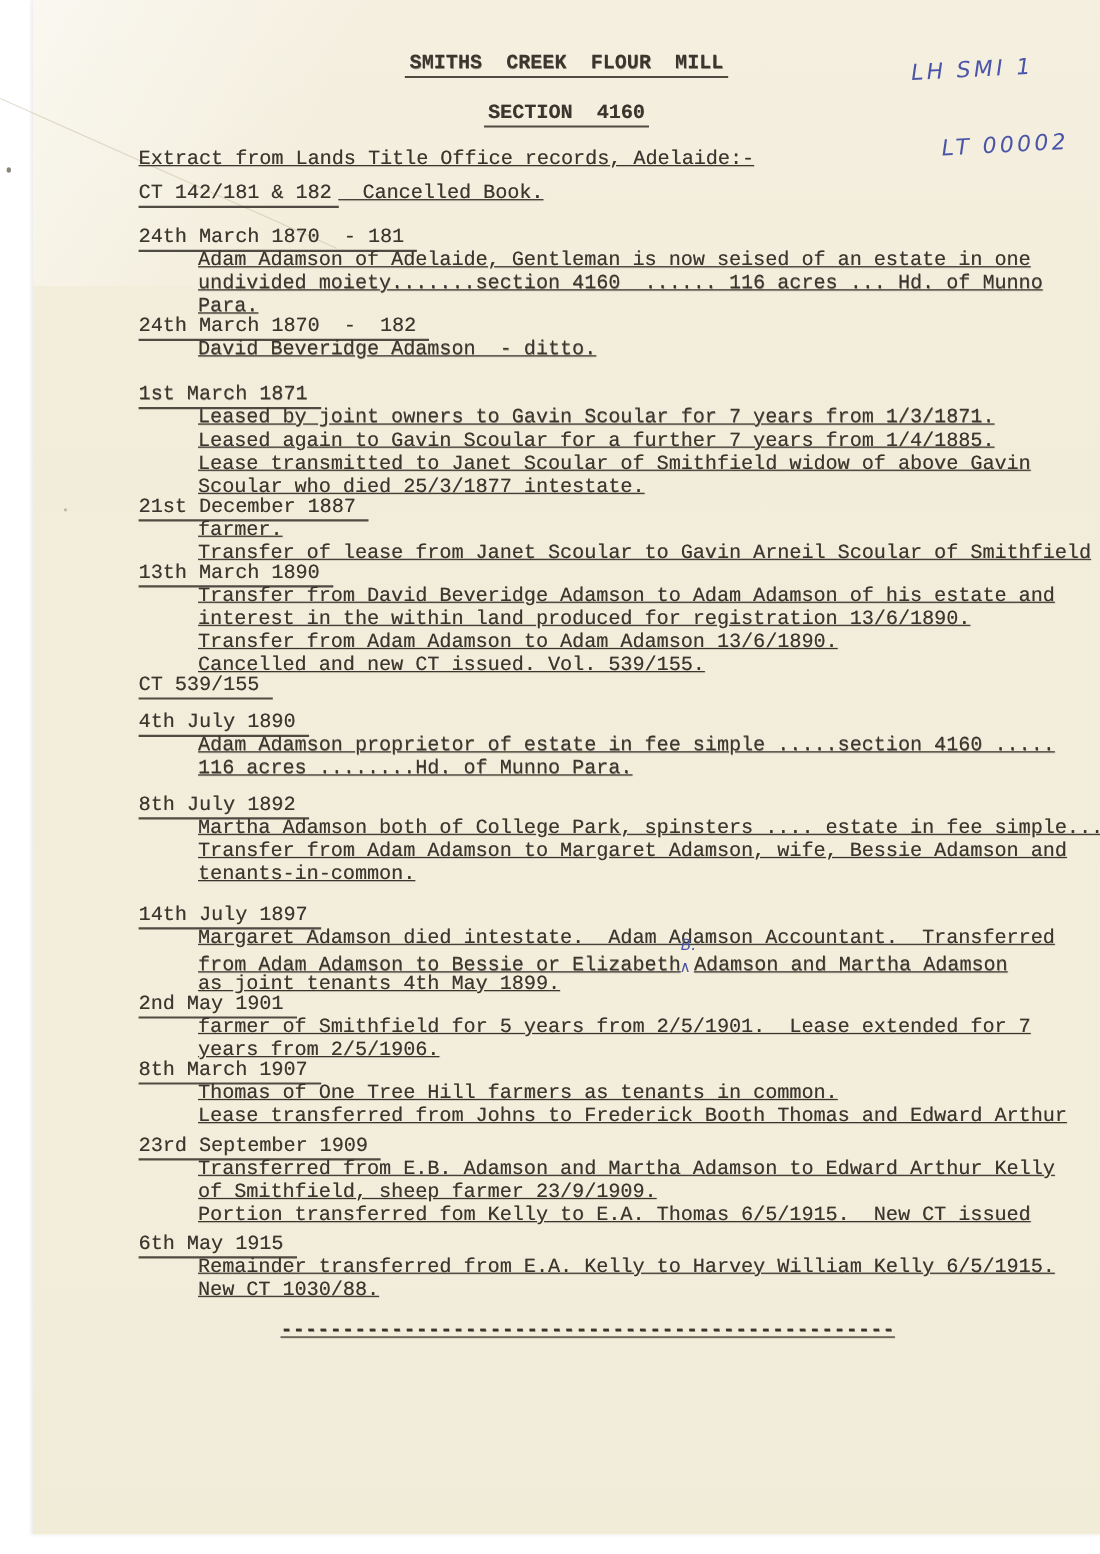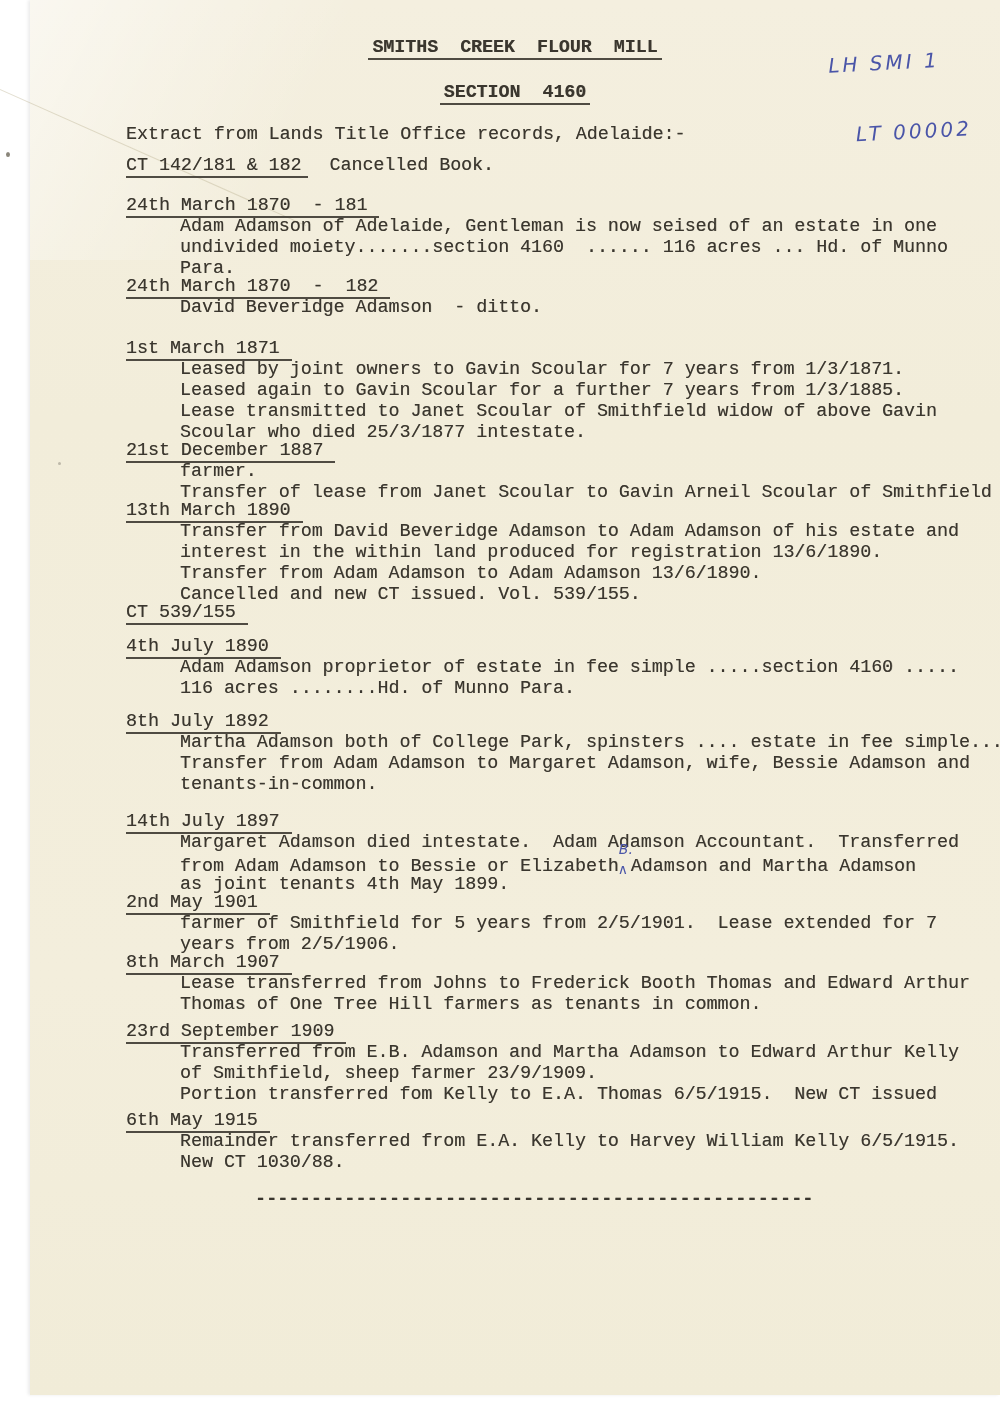--- a/index.html
+++ b/index.html
@@ -37,24 +37,25 @@
     font-style:italic;
     font-size:20px;
     letter-spacing:3px;
     transform:rotate(-3deg);
     white-space:pre;
   }
   .hand .l2{margin-left:24px;margin-top:-2px;}
 
   .content{
     position:relative;
-    padding-top:37px;
+    padding-top:48px;
     color:#3a362e;
     font-size:18.3px;
     text-shadow:0.3px 0.3px 0.5px rgba(58,54,46,0.55);
+    text-decoration:underline;
   }
   .line{height:21px;line-height:21px;white-space:pre;}
   .center{text-align:center;}
   .bold{font-weight:bold;}
   .ul{border-bottom:2px solid rgba(56,52,44,0.88);display:inline-block;}
   .h{margin-left:96px;}
   .h .ul{padding-right:12px;}
   .intro{margin-left:96px;}
   .ctline{margin-left:96px;}
   .ctline .ul{padding-right:6px;}
@@ -117,21 +118,21 @@
       </div>
 
       <div class="entry" style="margin-top:-3px">
         <div class="line h"><span class="ul">24th March 1870  -  182</span></div>
         <div class="line b">David Beveridge Adamson  - ditto.</div>
       </div>
 
       <div class="entry" style="margin-top:20px">
         <div class="line h"><span class="ul">1st March 1871</span></div>
         <div class="line b">Leased by joint owners to Gavin Scoular for 7 years from 1/3/1871.</div>
-        <div class="line b">Leased again to Gavin Scoular for a further 7 years from 1/3/1885.</div>
+        <div class="line b">Leased again to Gavin Scoular for a further 7 years from 1/4/1885.</div>
         <div class="line b">Lease transmitted to Janet Scoular of Smithfield widow of above Gavin</div>
         <div class="line b">Scoular who died 25/3/1877 intestate.</div>
       </div>
 
       <div class="entry" style="margin-top:-3px">
         <div class="line h"><span class="ul">21st December 1887</span></div>
         <div class="line b">farmer.</div>
         <div class="line b">Transfer of lease from Janet Scoular to Gavin Arneil Scoular of Smithfield</div>
       </div>
 
@@ -169,22 +170,22 @@
 
       <div class="entry" style="margin-top:-3px">
         <div class="line h"><span class="ul">2nd May 1901</span></div>
         <div class="line b">farmer of Smithfield for 5 years from 2/5/1901.  Lease extended for 7</div>
         <div class="line b">years from 2/5/1906.</div>
       </div>
 
 
       <div class="entry" style="margin-top:-3px">
         <div class="line h"><span class="ul">8th March 1907</span></div>
+        <div class="line b">Thomas of One Tree Hill farmers as tenants in common.</div>
         <div class="line b">Lease transferred from Johns to Frederick Booth Thomas and Edward Arthur</div>
-        <div class="line b">Thomas of One Tree Hill farmers as tenants in common.</div>
       </div>
 
       <div class="entry" style="margin-top:6px">
         <div class="line h"><span class="ul">23rd September 1909</span></div>
         <div class="line b">Transferred from E.B. Adamson and Martha Adamson to Edward Arthur Kelly</div>
         <div class="line b">of Smithfield, sheep farmer 23/9/1909.</div>
         <div class="line b">Portion transferred fom Kelly to E.A. Thomas 6/5/1915.  New CT issued</div>
       </div>
 
       <div class="entry" style="margin-top:5px">

